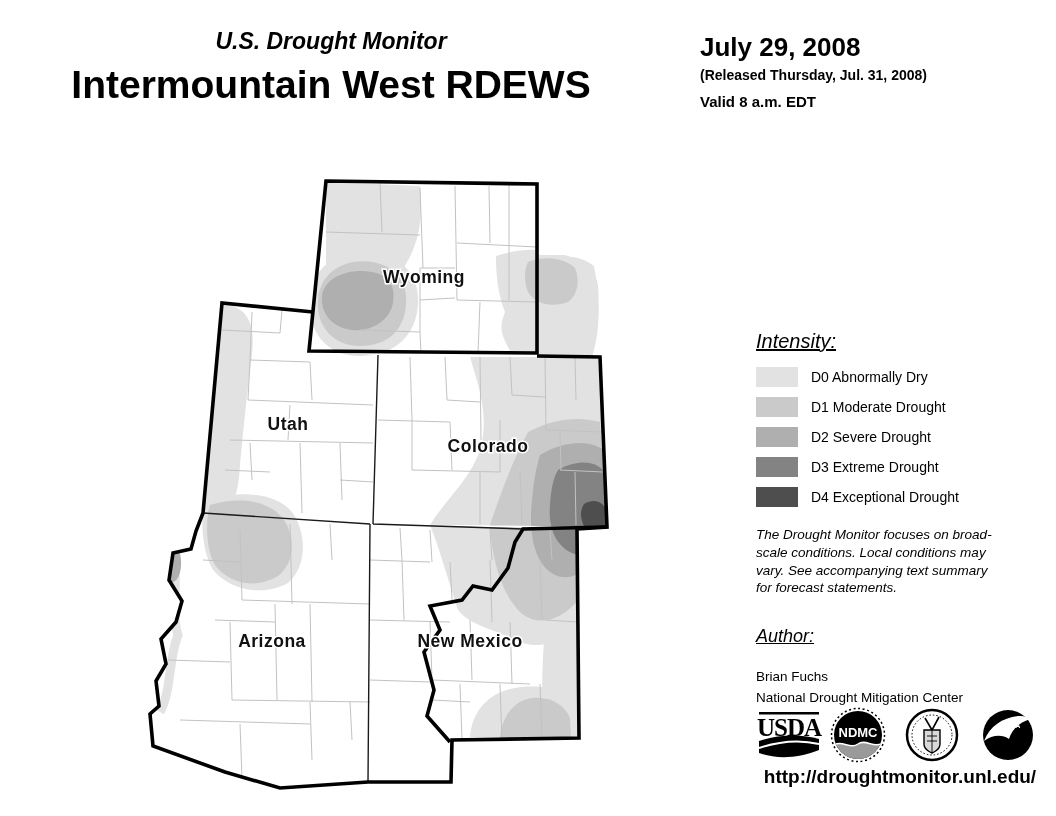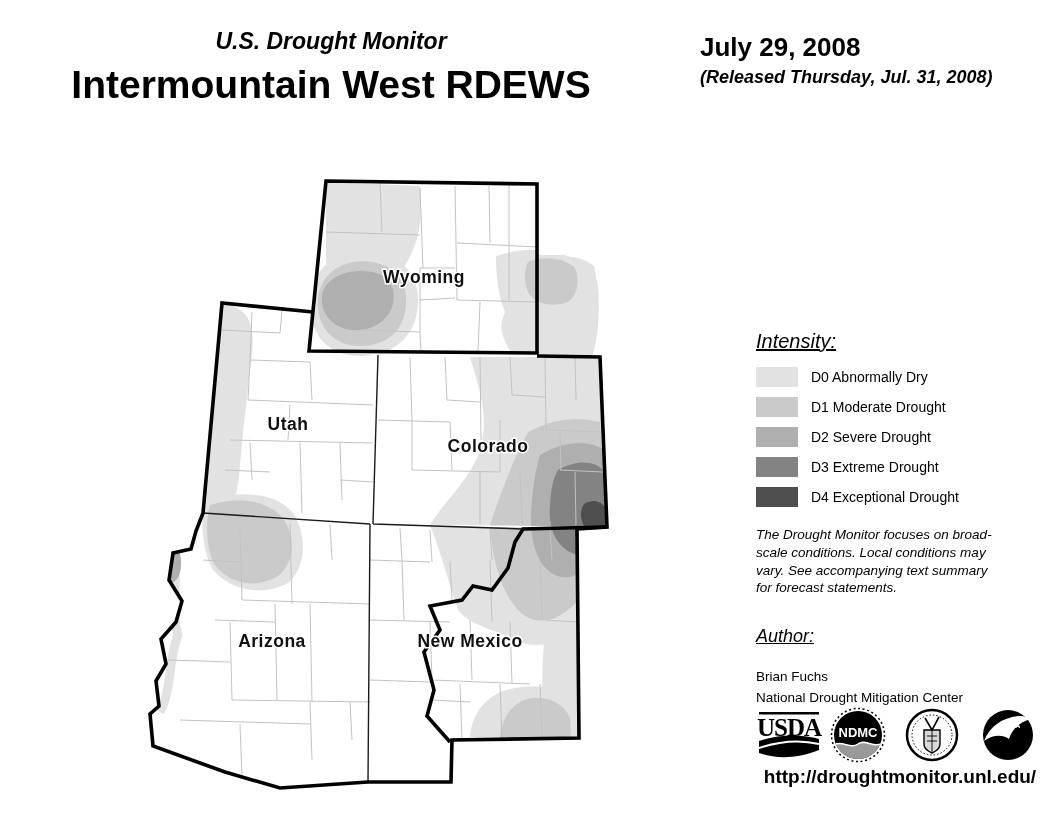--- a/index.html
+++ b/index.html
@@ -6,21 +6,21 @@
   body{width:1056px;height:816px;position:relative;font-family:"Liberation Sans",sans-serif;color:#000;overflow:hidden;}
   .abs{position:absolute;}
 
   
   .title-block{left:31px;top:28px;width:600px;text-align:center;}
   .kicker{font-size:23px;font-weight:bold;font-style:italic;margin-bottom:8px;}
   .big-title{font-size:39px;font-weight:bold;line-height:1.12;}
 
   .date-block{left:700px;top:32px;width:300px;text-align:left;}
   .date-main{font-size:26px;font-weight:bold;margin-bottom:4px;}
-  .date-released{font-size:18px;font-weight:bold;font-style:italic;margin-bottom:10px;}
+  .date-released{font-size:14px;font-weight:bold;margin-bottom:10px;}
   .date-valid{font-size:15px;font-weight:bold;}
 
   
   .legend{left:756px;top:330px;width:290px;}
   .legend-title{font-size:20px;font-style:italic;text-decoration:underline;margin-bottom:14px;}
   .legend-row{display:flex;align-items:center;margin-bottom:10px;height:20px;}
   .swatch{width:42px;height:20px;flex:0 0 42px;}
   .legend-label{font-size:14px;margin-left:13px;}
 
   .disclaimer{left:756px;top:526px;width:242px;font-size:13.5px;font-style:italic;line-height:1.32;}
@@ -48,20 +48,21 @@
 <div class="abs title-block">
   <div class="kicker">U.S. Drought Monitor</div>
   <div class="big-title">
     <div>Intermountain West RDEWS</div>
   </div>
 </div>
 
 <div class="abs date-block">
   <div class="date-main">July 29, 2008</div>
   <div class="date-released">(Released Thursday, Jul. 31, 2008)</div>
+  <div class="date-valid">Valid 8 a.m. EDT</div>
 </div>
 
 <svg class="abs" style="left:140px;top:170px;" width="480" height="645" viewBox="140 170 480 645">
   <defs>
     <clipPath id="regionClip">
       <path d="M326,181 L537,184 L537,353 L309,351 Z"></path>
       <path d="M222,303 L313,312 L309,351 L378,355 L373,524 L203,513 Z"></path>
       <path d="M378,355 L600,357 L607,527 L373,524 Z"></path>
       <path d="M203,513 L370,524 L368,782 L280,788 L225,772 L153,746 L150,714 L159,706 L156,681 L166,664 L161,639 L176,622 L182,601 L169,580 L173,553 L191,549 L196,531 Z"></path>
       <path d="M370,524 L577,529 L579,738 L452,740 L451,782 L368,782 Z"></path>

